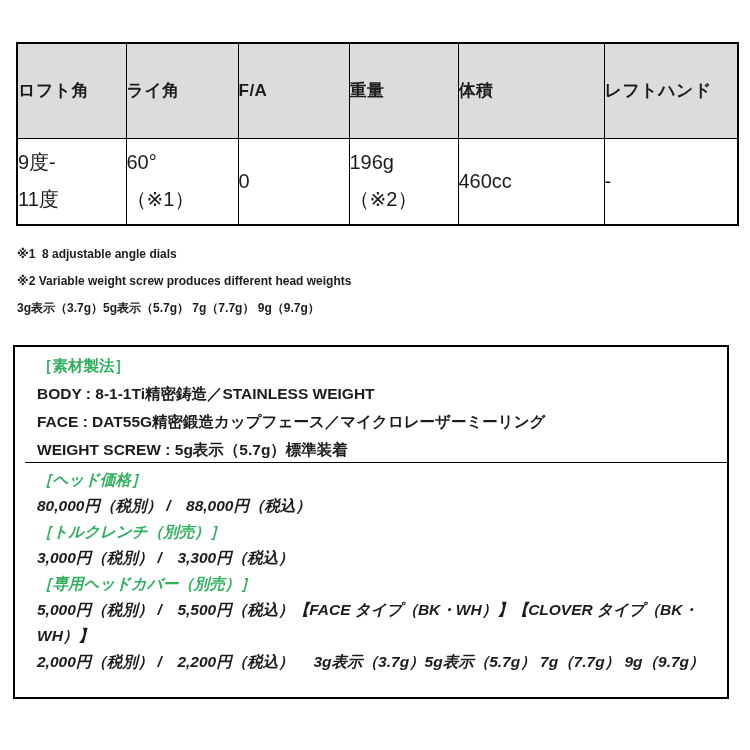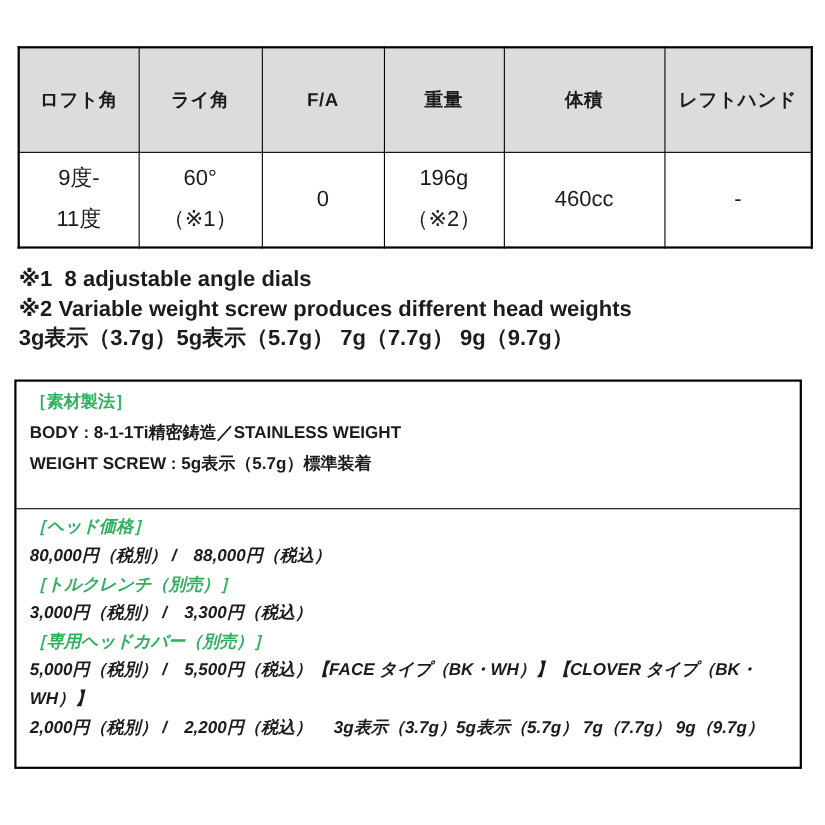--- a/index.html
+++ b/index.html
@@ -23,21 +23,21 @@
     position:absolute;
     left:16px;top:42px;
     width:721px;
     border-collapse:collapse;
     table-layout:fixed;
     border:2px solid var(--line);
   }
   table.spec-table th,
   table.spec-table td{
     border:1px solid var(--line);
-    text-align:center;
+    text-align:left;
     vertical-align:middle;
     white-space:pre-line;
   }
   table.spec-table th{
     height:95px;
     background:var(--header-bg);
     font-size:17px;
     font-weight:bold;
     letter-spacing:0.5px;
   }
@@ -48,36 +48,36 @@
     line-height:37px;
   }
 
   
   .notes{
     position:absolute;
     left:17px;top:241px;
     width:716px;
   }
   .note-line{
-    font-size:20px;
+    font-size:12px;
     font-weight:bold;
     line-height:27px;
     white-space:pre-wrap;
   }
 
   
   .info-box{
     position:absolute;
     left:13px;top:345px;
     width:716px;
     height:354px;
     border:2px solid var(--line);
     background:#ffffff;
   }
-  .sec{padding:0 12px;}
+  .sec{padding:0 12px;margin-left:10px;}
   .sec-material{
     padding-top:5px;
     border-bottom:1px solid var(--line);
     height:116px;
   }
   .sec-material .line{line-height:28px;}
   .sec-pricing{padding-top:4px;font-style:italic;}
   .sec-pricing .line{line-height:26px;}
   .line{
     font-size:15.5px;
@@ -127,20 +127,21 @@
     <div class="note-line">※1  8 adjustable angle dials</div>
     <div class="note-line">※2 Variable weight screw produces different head weights</div>
     <div class="note-line">3g表示（3.7g）5g表示（5.7g） 7g（7.7g） 9g（9.7g）</div>
   </div>
 
   <div class="info-box">
 
     <div class="sec sec-material">
       <div class="line green">［素材製法］</div>
       <div class="line">BODY : 8-1-1Ti精密鋳造／STAINLESS WEIGHT</div>
+      <div class="line">FACE : DAT55G精密鍛造カップフェース／マイクロレーザーミーリング</div>
       <div class="line">WEIGHT SCREW : 5g表示（5.7g）標準装着</div>
     </div>
 
     <div class="sec sec-pricing">
       <div class="line green">［ヘッド価格］</div>
       <div class="line">80,000円（税別） /　88,000円（税込）</div>
 
       <div class="line green">［トルクレンチ（別売）］</div>
       <div class="line">3,000円（税別） /　3,300円（税込）</div>
 

